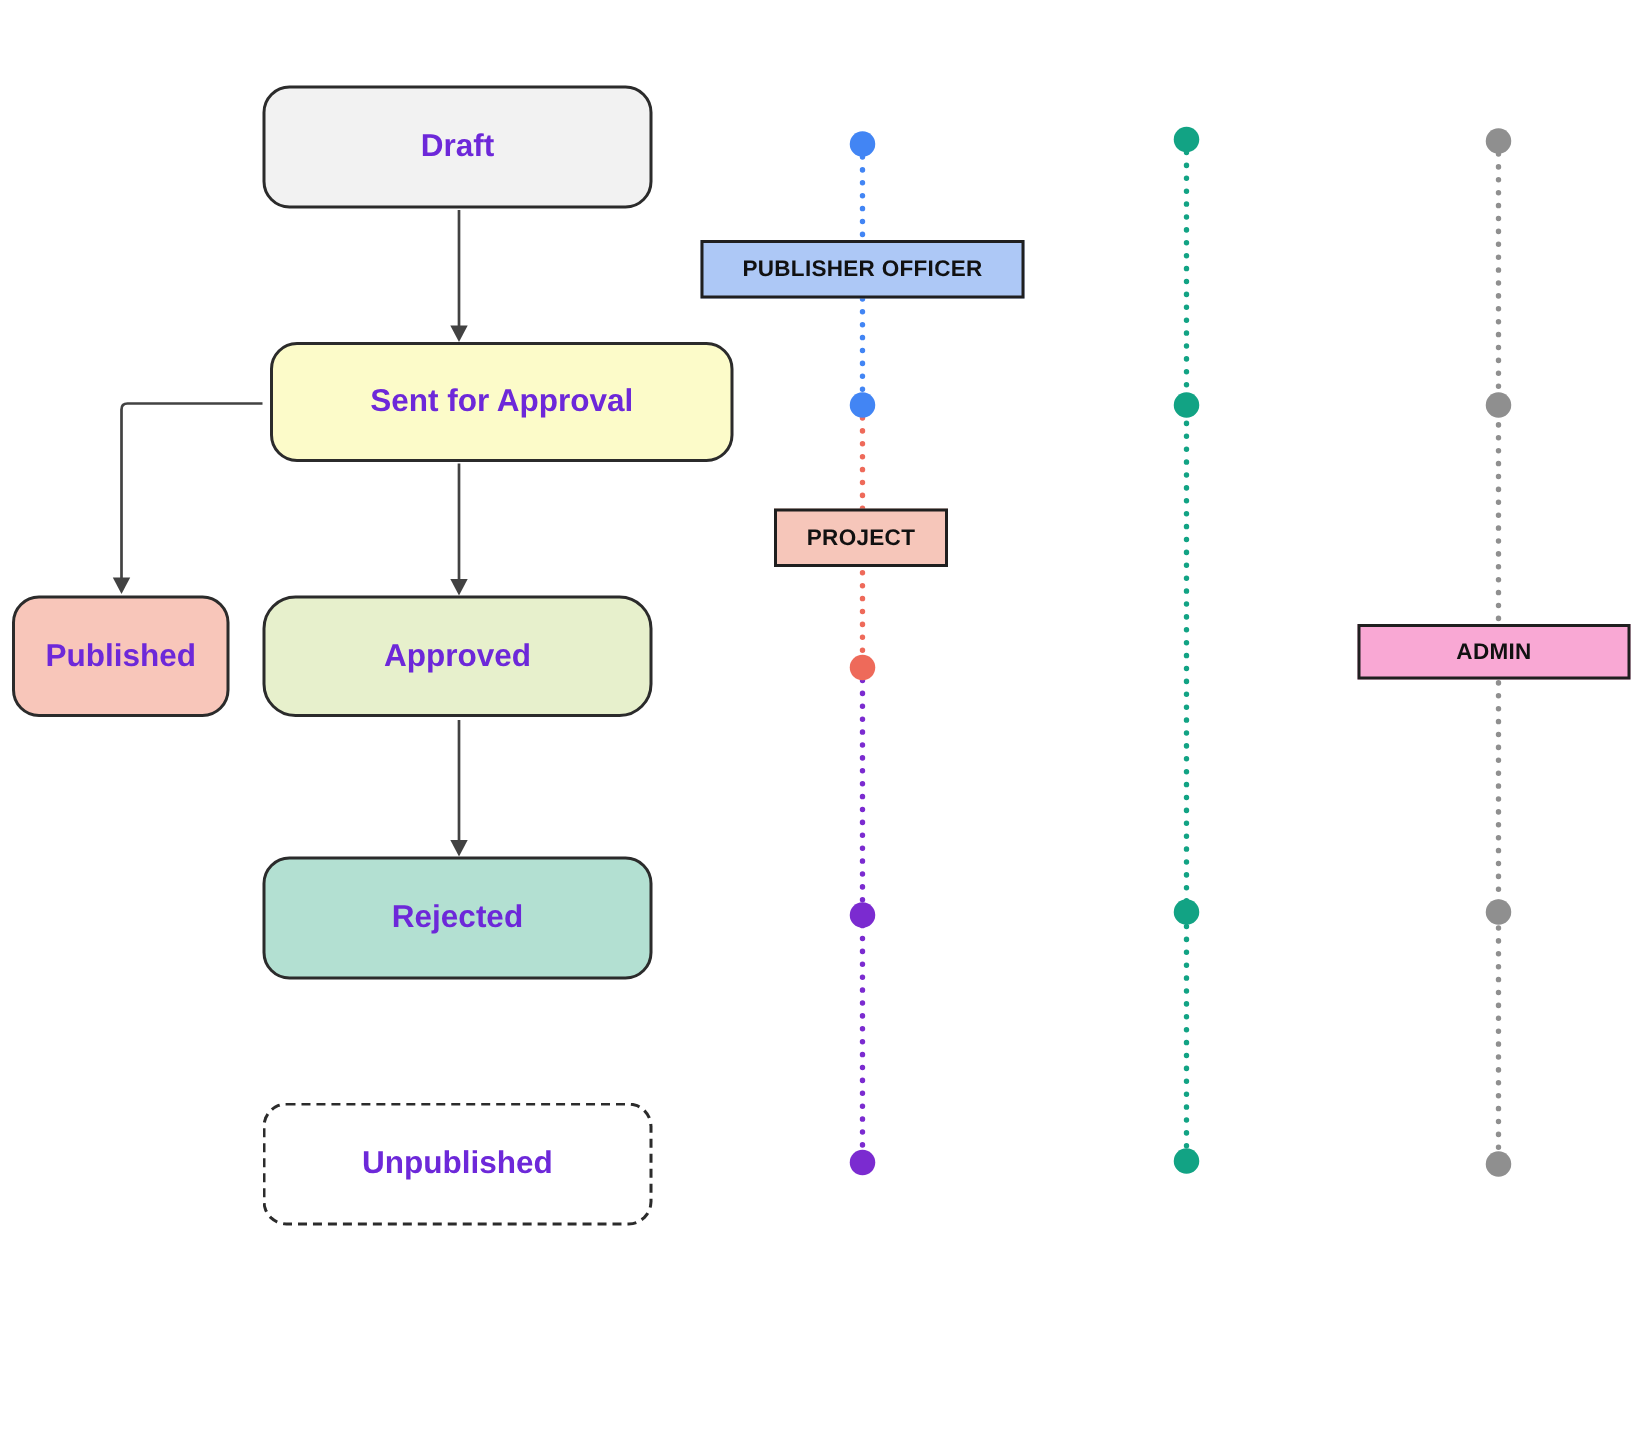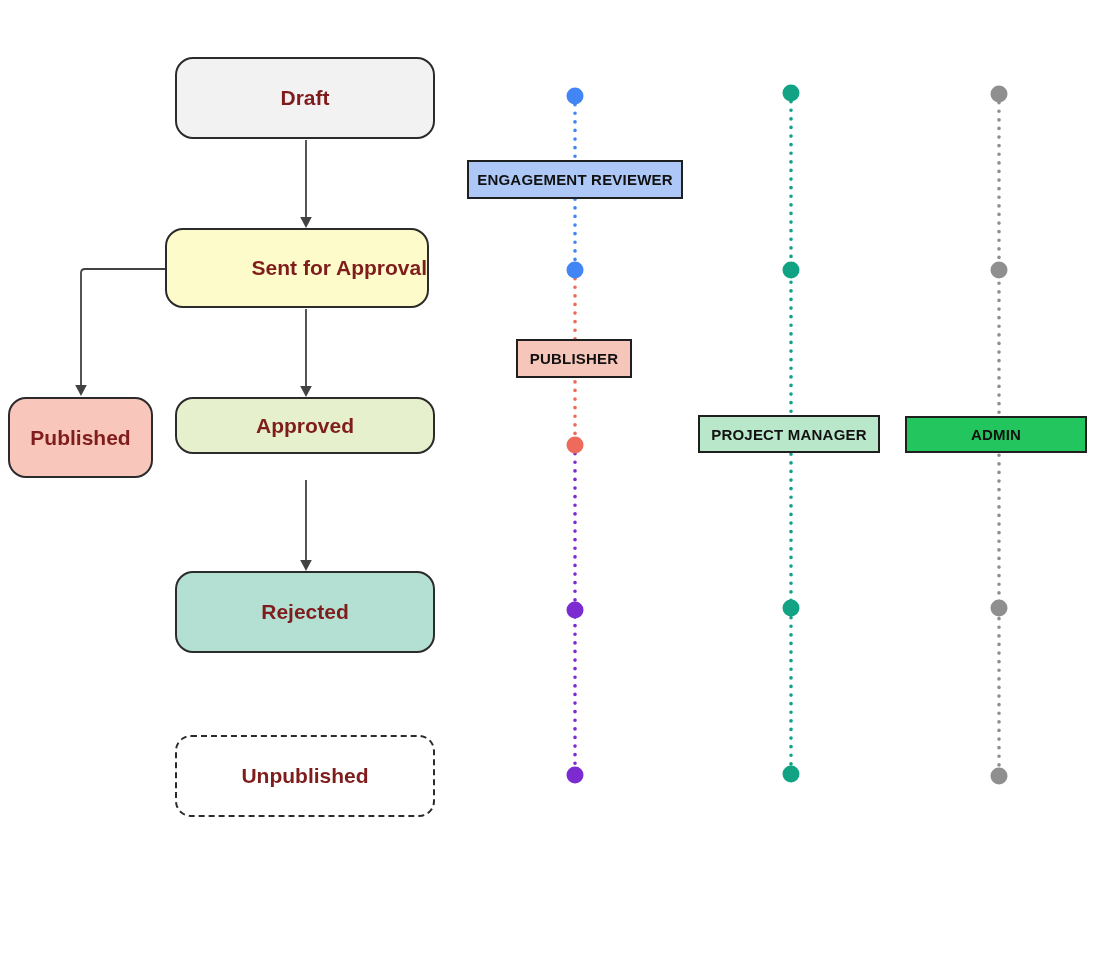--- a/index.html
+++ b/index.html
@@ -24,44 +24,44 @@
   }
   .node {
     position: absolute;
     display: flex;
     align-items: center;
     justify-content: center;
     border: 2.5px solid #2b2b2b;
     border-radius: 18px;
     font-size: 21px;
     font-weight: bold;
-    color: #7f1d1d;
+    color: #6d28d9;
     text-align: center;
   }
   .node.dashed {
     border-style: dashed;
     border-radius: 16px;
     justify-content: center;
   }
   .role-label {
     position: absolute;
     display: flex;
     align-items: center;
     justify-content: center;
     border: 2px solid #1f1f1f;
     font-size: 15px;
     font-weight: bold;
     color: #111111;
     letter-spacing: 0.2px;
     white-space: nowrap;
   }
   #node-draft       { left: 175px; top:  57px; width: 260px; height: 82px; }
-  #node-sent        { left: 165px; top: 228px; width: 264px; height: 80px; justify-content: flex-end; }
+  #node-sent        { left: 180px; top: 228px; width: 309px; height: 80px; }
   #node-rejected    { left:   8px; top: 397px; width: 145px; height: 81px; }
-  #node-approved    { left: 175px; top: 397px; width: 260px; height: 57px; }
+  #node-approved    { left: 175px; top: 397px; width: 260px; height: 81px; border-radius: 22px; }
   #node-published   { left: 175px; top: 571px; width: 260px; height: 82px; }
   #node-unpublished { left: 175px; top: 735px; width: 260px; height: 82px; }
   #label-eo         { left: 467px; top: 160px; width: 216px; height: 39px; }
   #label-reviewer   { left: 516px; top: 339px; width: 116px; height: 39px; }
   #label-publisher  { left: 512px; top: 513px; width: 126px; height: 37px; }
   #label-pm         { left: 698px; top: 415px; width: 182px; height: 38px; }
   #label-admin      { left: 905px; top: 416px; width: 182px; height: 37px; }
 </style>
 </head>
 <body>
@@ -130,29 +130,26 @@
 
   <div class="node" id="node-published" style="background: rgb(179, 224, 210);">
     <span>Rejected</span>
   </div>
 
   <div class="node dashed" id="node-unpublished" style="background: rgb(255, 255, 255);">
     <span>Unpublished</span>
   </div>
 
   <div class="role-label" id="label-eo" style="background: rgb(173, 200, 246);">
-    <span>ENGAGEMENT REVIEWER</span>
+    <span>PUBLISHER OFFICER</span>
   </div>
 
   <div class="role-label" id="label-reviewer" style="background: rgb(246, 198, 186);">
-    <span>PUBLISHER</span>
+    <span>PROJECT</span>
   </div>
 
 
-  <div class="role-label" id="label-pm" style="background: rgb(185, 231, 201);">
-    <span>PROJECT MANAGER</span>
-  </div>
 
-  <div class="role-label" id="label-admin" style="background: #22c55e;">
+  <div class="role-label" id="label-admin" style="background: #f9a8d4;">
     <span>ADMIN</span>
   </div>
 
 </div>
 
 </body></html>

